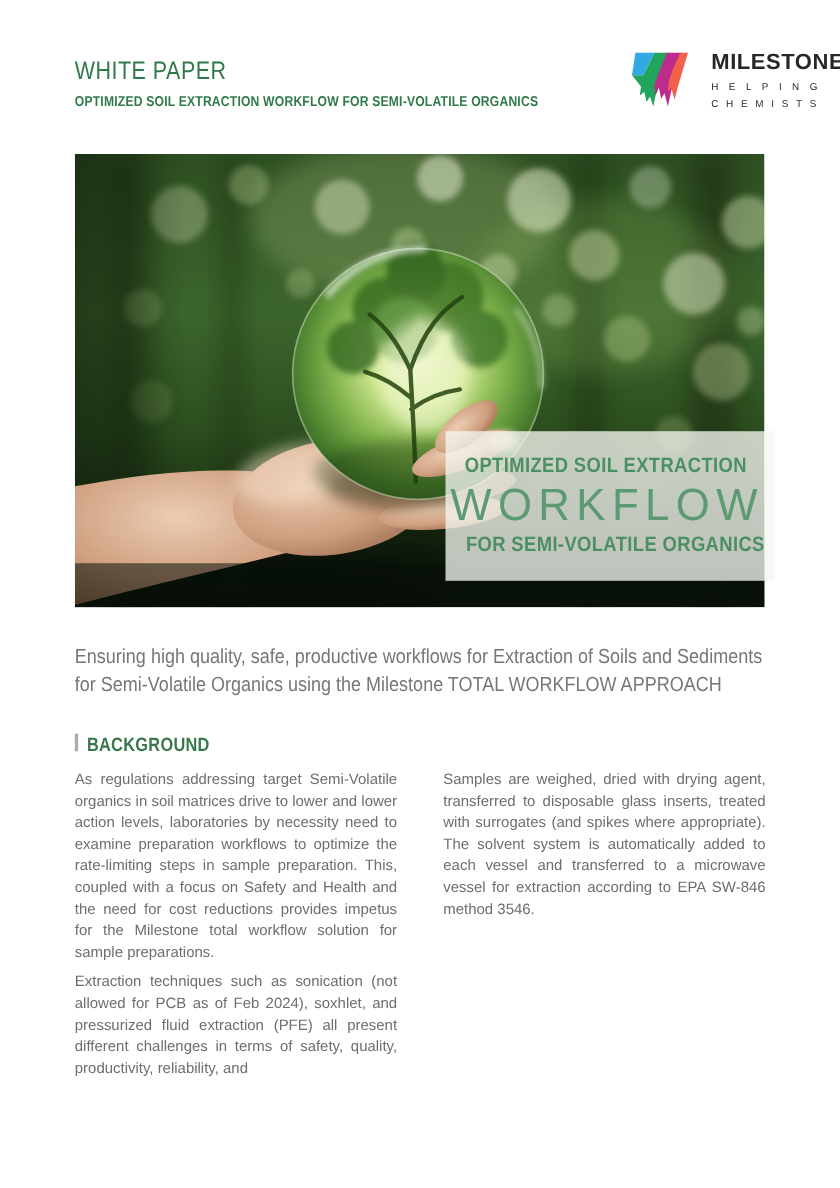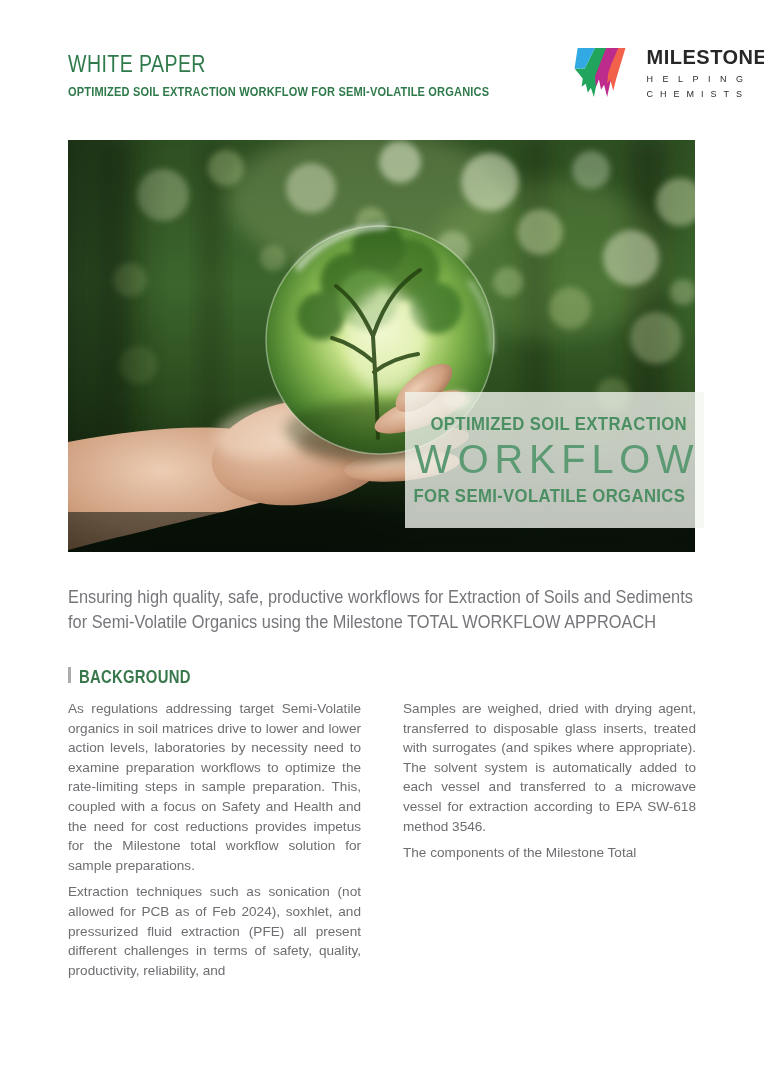--- a/index.html
+++ b/index.html
@@ -15,21 +15,21 @@
   .brand { font-size:20px; font-weight:bold; color:#272727; letter-spacing:.5px; }
   .tag { font-size:9px; color:#2b2b2b; margin-top:5px; white-space:nowrap; }
   .tag1 { letter-spacing:9.5px; margin-right:-9.5px; }
   .tag2 { letter-spacing:7px; margin-right:-7px; }
 
   
   .hero { position:absolute; left:68px; top:140px; width:627px; height:412px; }
   .hero .scene { position:absolute; left:0; top:0; width:100%; height:100%; display:block; }
   .overlay { position:absolute; left:337px; top:252px; width:299px; height:136px;
              background:rgba(243,246,240,.78); display:flex; flex-direction:column;
-             align-items:flex-end; justify-content:center; }
+             align-items:flex-start; justify-content:center; }
   .ov1,.ov3 { font-size:19px; font-weight:bold; color:#4c8f63; transform:scaleX(.88); white-space:nowrap; letter-spacing:.4px; }
   .ov2 { font-size:41px; font-weight:400; color:#5b9a73; letter-spacing:6px; margin:1px 0 2px -6px; padding-left:6px; white-space:nowrap; transform:scaleX(.97); }
 
   
   .intro { position:absolute; left:68px; top:584px; width:710px; margin:0;
            transform:scaleX(.885); transform-origin:0 0;
            font-size:18.5px; line-height:25px; color:#75767a; }
 
   
   .section-head { position:absolute; left:68px; top:667px; display:flex; }
@@ -191,18 +191,17 @@
     <span class="bar"></span>
     <span class="sh-text">BACKGROUND</span>
   </div>
 
   <div class="cols">
     <div class="col">
       <p>As regulations addressing target Semi-Volatile organics in soil matrices drive to lower and lower action levels, laboratories by necessity need to examine preparation workflows to optimize the rate-limiting steps in sample preparation.  This, coupled with a focus on Safety and Health and the need for cost reductions provides impetus for the Milestone total workflow solution for sample preparations.</p>
       <p>Extraction techniques such as sonication (not allowed for PCB as of Feb 2024), soxhlet, and pressurized fluid extraction (PFE) all present different challenges in terms of safety, quality, productivity, reliability, and</p>
     </div>
     <div class="col">
-      <p>Samples are weighed, dried with drying agent, transferred to disposable glass inserts, treated with surrogates (and spikes where appropriate).  The solvent system is automatically added to each vessel and transferred to a microwave vessel for extraction according to EPA SW-618 method 3546.</p>
-      <p>The components of the Milestone Total</p>
+      <p>Samples are weighed, dried with drying agent, transferred to disposable glass inserts, treated with surrogates (and spikes where appropriate).  The solvent system is automatically added to each vessel and transferred to a microwave vessel for extraction according to EPA SW-846 method 3546.</p>
     </div>
   </div>
 
 </div>
 
 </body></html>

